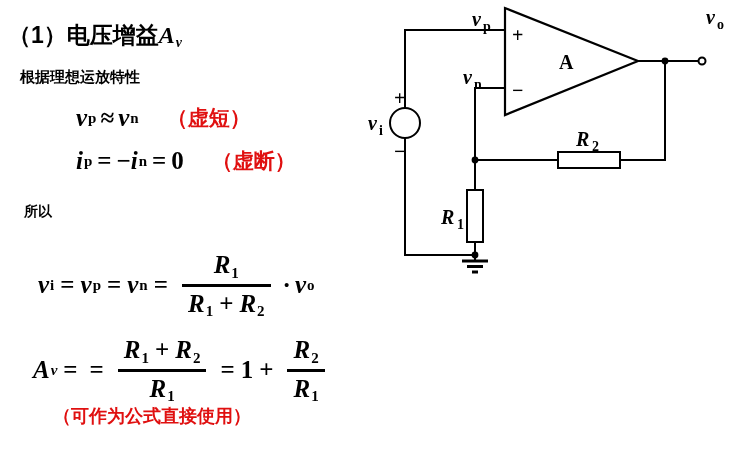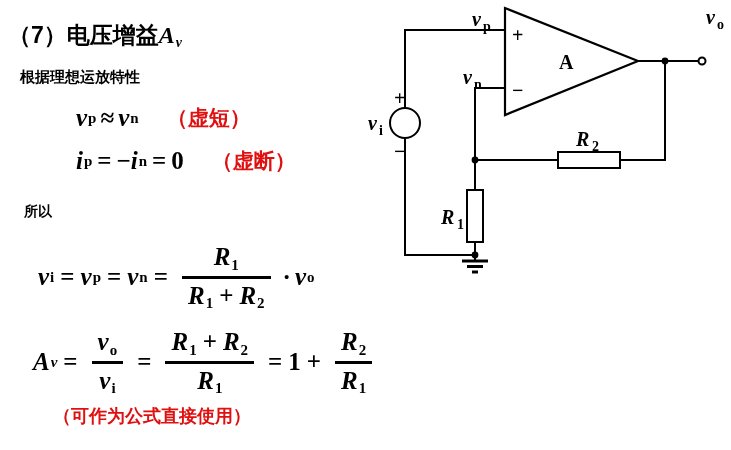--- a/index.html
+++ b/index.html
@@ -13,21 +13,21 @@
   .red { color:var(--red,#e01010); }
   .mrow { display:flex; align-items:center; white-space:nowrap; }
   .mi { font-family:"Liberation Serif", serif; font-style:italic; font-weight:bold; }
   .mo { font-family:"Liberation Serif", serif; font-style:normal; font-weight:bold; }
   .sp { margin:0 6px; }
   .sub {
     font-family:"Liberation Serif", serif; font-size:0.6em; font-weight:bold;
     font-style:normal; vertical-align:-0.32em; margin-left:1px;
   }
   .ital { font-style:italic; }
-  .frac { display:inline-flex; flex-direction:column; margin:4px 8px; line-height:1.12; }
+  .frac { display:inline-flex; flex-direction:column; margin:12px 8px; line-height:1.12; }
   .frac .num, .frac .den { padding:0 6px; text-align:center; white-space:nowrap; }
   .frac .bar { align-self:stretch; height:3px; background:var(--ink,#000); margin:2px 0; }
   #heading { left:8px;  top:20px;  font-size:23px; }
   #intro   { left:20px; top:68px;  font-size:15px; }
   #vshort  { left:76px; top:104px; font-size:25px; }
   #vopen   { left:76px; top:147px; font-size:25px; }
   #so      { left:24px; top:203px; font-size:14px; }
   #f1      { left:38px; top:238px; font-size:25px; }
   #f2      { left:33px; top:323px; font-size:25px; }
   #footer  { left:53px; top:404px; font-size:18px; }
@@ -37,21 +37,21 @@
     font-family:"Liberation Serif", serif; font-weight:bold; font-style:italic;
     font-size:20px; fill:#000;
   }
   svg text.up { font-style:normal; }
   svg text.ssub { font-size:14px; font-style:normal; }
 </style>
 </head>
 <body>
 
 <div class="abs cjk" id="heading">
-  <span>（7）电压增益</span><span class="mi" style="font-size:24px">A</span><span class="sub ital">v</span>
+  <span>（1）电压增益</span><span class="mi" style="font-size:24px">A</span><span class="sub ital">v</span>
 </div>
 
 <div class="abs cjk" id="intro">根据理想运放特性</div>
 
 <div class="abs mrow" id="vshort">
   <span class="mi">v</span>
     <span class="sub">p</span>
   <span class="mo" style="margin:0 4px">≈</span>
   <span class="mi">v</span>
     <span class="sub">n</span>
@@ -89,25 +89,20 @@
   </span>
   <span class="mo" style="margin:0 4px">·</span>
   <span class="mi">v</span>
     <span class="sub">o</span>
 </div>
 
 <div class="abs mrow" id="f2">
   <span class="mi">A</span>
     <span class="sub ital">v</span>
   <span class="mo sp">=</span>
-  <span class="frac">
-    <span class="num"><span class="mi">v</span><span class="sub">o</span></span>
-    <span class="bar"></span>
-    <span class="den"><span class="mi">v</span><span class="sub">i</span></span>
-  </span>
   <span class="mo sp">=</span>
   <span class="frac">
     <span class="num"><span class="mi">R</span><span class="sub">1</span><span class="mo sp">+</span><span class="mi">R</span><span class="sub">2</span></span>
     <span class="bar"></span>
     <span class="den"><span class="mi">R</span><span class="sub">1</span></span>
   </span>
   <span class="mo sp">=</span>
   <span class="mo">1</span>
   <span class="mo sp">+</span>
   <span class="frac">

